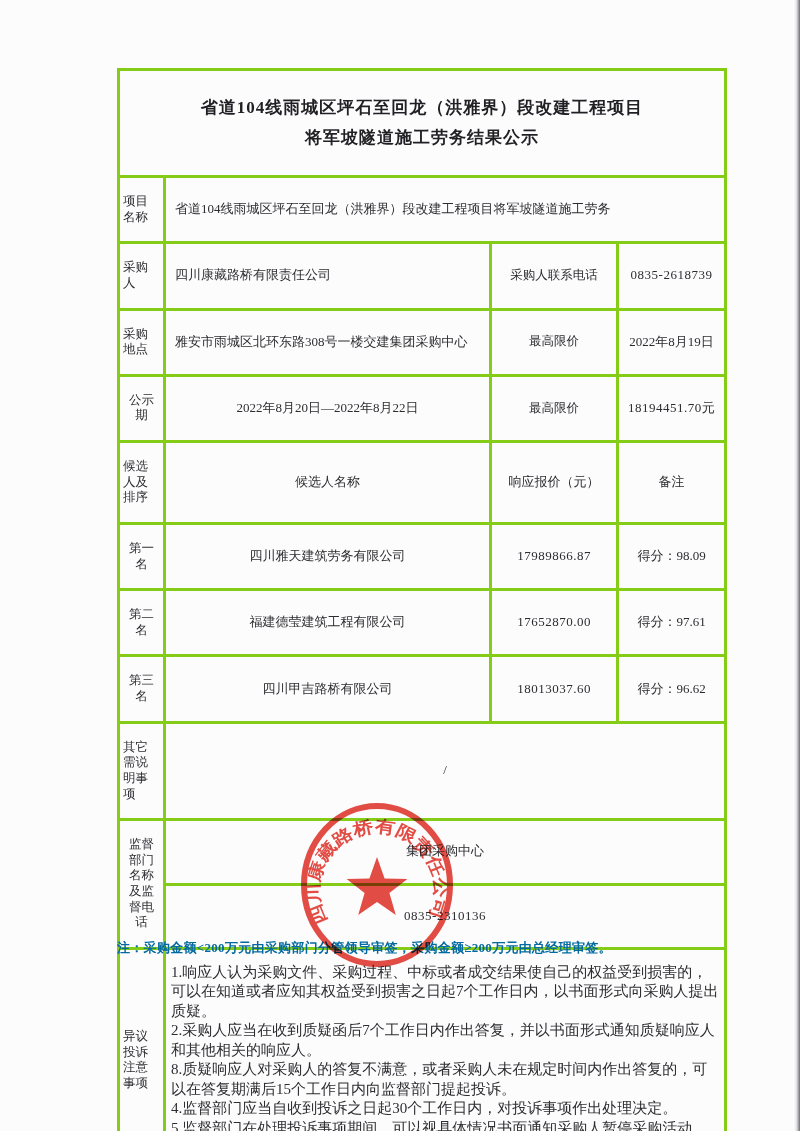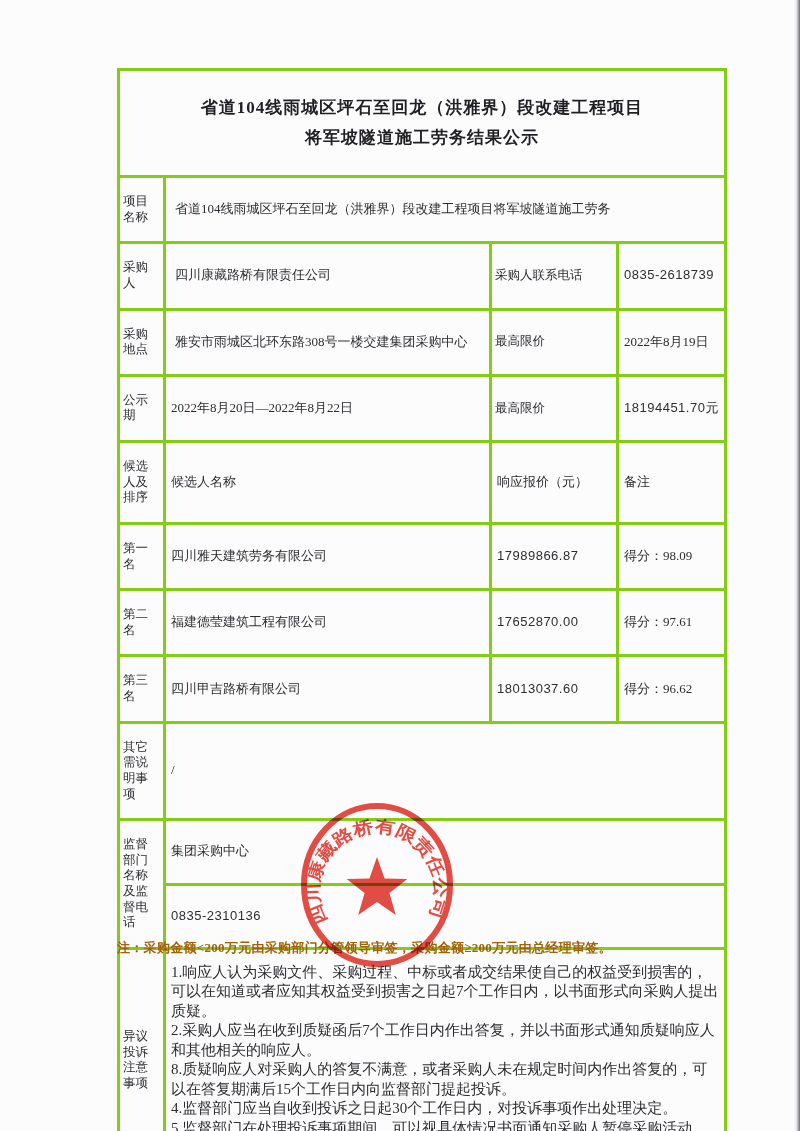--- a/index.html
+++ b/index.html
@@ -25,41 +25,41 @@
     word-break:break-all;
     line-height:1.3;
   }
   .doc{border:2px solid #4a4a50;}
   .r-title td{height:100px;border-bottom:1px solid #54545a;}
   .title-line{
     text-align:center;font-weight:bold;font-size:17px;letter-spacing:1px;
     line-height:1.75;color:#1f1f24;
   }
   td.lab{font-size:12.5px;padding:16px 3px;line-height:1.25;}
-  td.cen{}
+  td.cen{text-align:center;}
   td.val-left{padding-left:9px;}
   .h46{height:46px}.h34{height:34px}.h40{height:40px}.h58{height:58px}
   .h41{height:41px}.h42{height:42px}.h43{height:43px}.h38{height:38px}
   .h50{height:46px}.h34b{height:34px}.h224{height:224px}.h81{height:81px}
-  .num{font-family:Liberation Sans, sans-serif;letter-spacing:.5px;}
+  .num{font-family:Liberation Serif, serif;letter-spacing:.5px;}
   .complaint-cell{text-align:left;padding:6px 9px;line-height:1.58;font-size:15px;}
   .complaint-cell div{margin:0;}
   .sig-cell{position:relative;padding:0;font-style:italic;}
   .sig-label{position:absolute;left:5px;top:50%;transform:translateY(-50%);font-size:13.5px;white-space:nowrap;}
   .handwriting{
     position:absolute;left:118px;top:6px;
     font-size:34px;color:#23232c;opacity:.88;
     transform:rotate(-6deg) skewX(-14deg);
     letter-spacing:14px;white-space:nowrap;
     font-weight:bold;
   }
   .sig-flourish{position:absolute;left:108px;top:40px;pointer-events:none;}
   .footnote{
     position:absolute;left:117px;top:939px;width:610px;
-    color:#a16207;font-size:13px;letter-spacing:.3px;font-weight:bold;
+    color:#0369a1;font-size:13px;letter-spacing:.3px;font-weight:bold;
   }
   .seal{
     position:absolute;left:296px;top:799px;width:162px;height:172px;
     opacity:.88;mix-blend-mode:multiply;pointer-events:none;
   }
 </style>
 </head>
 <body>
 
 <div class="page">

